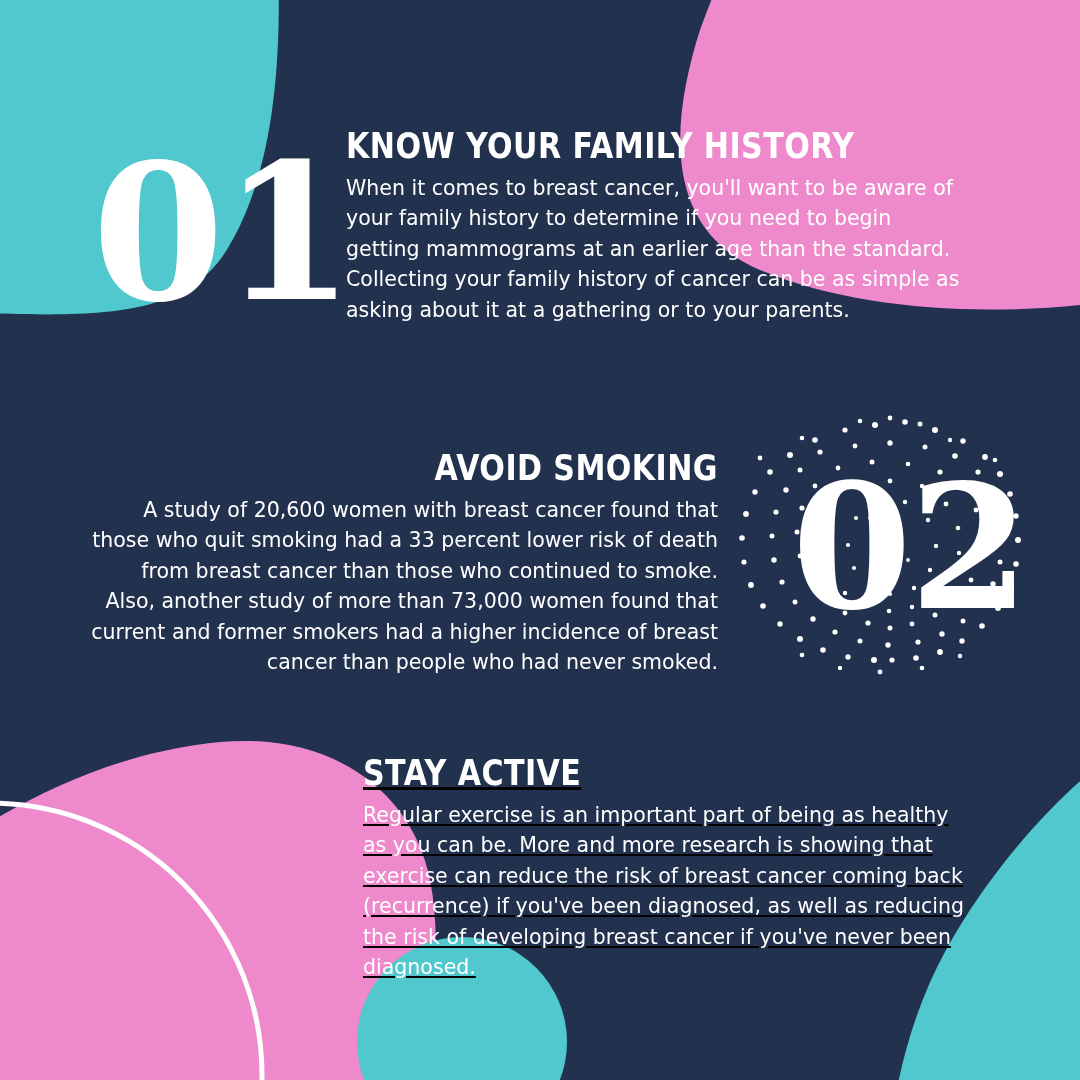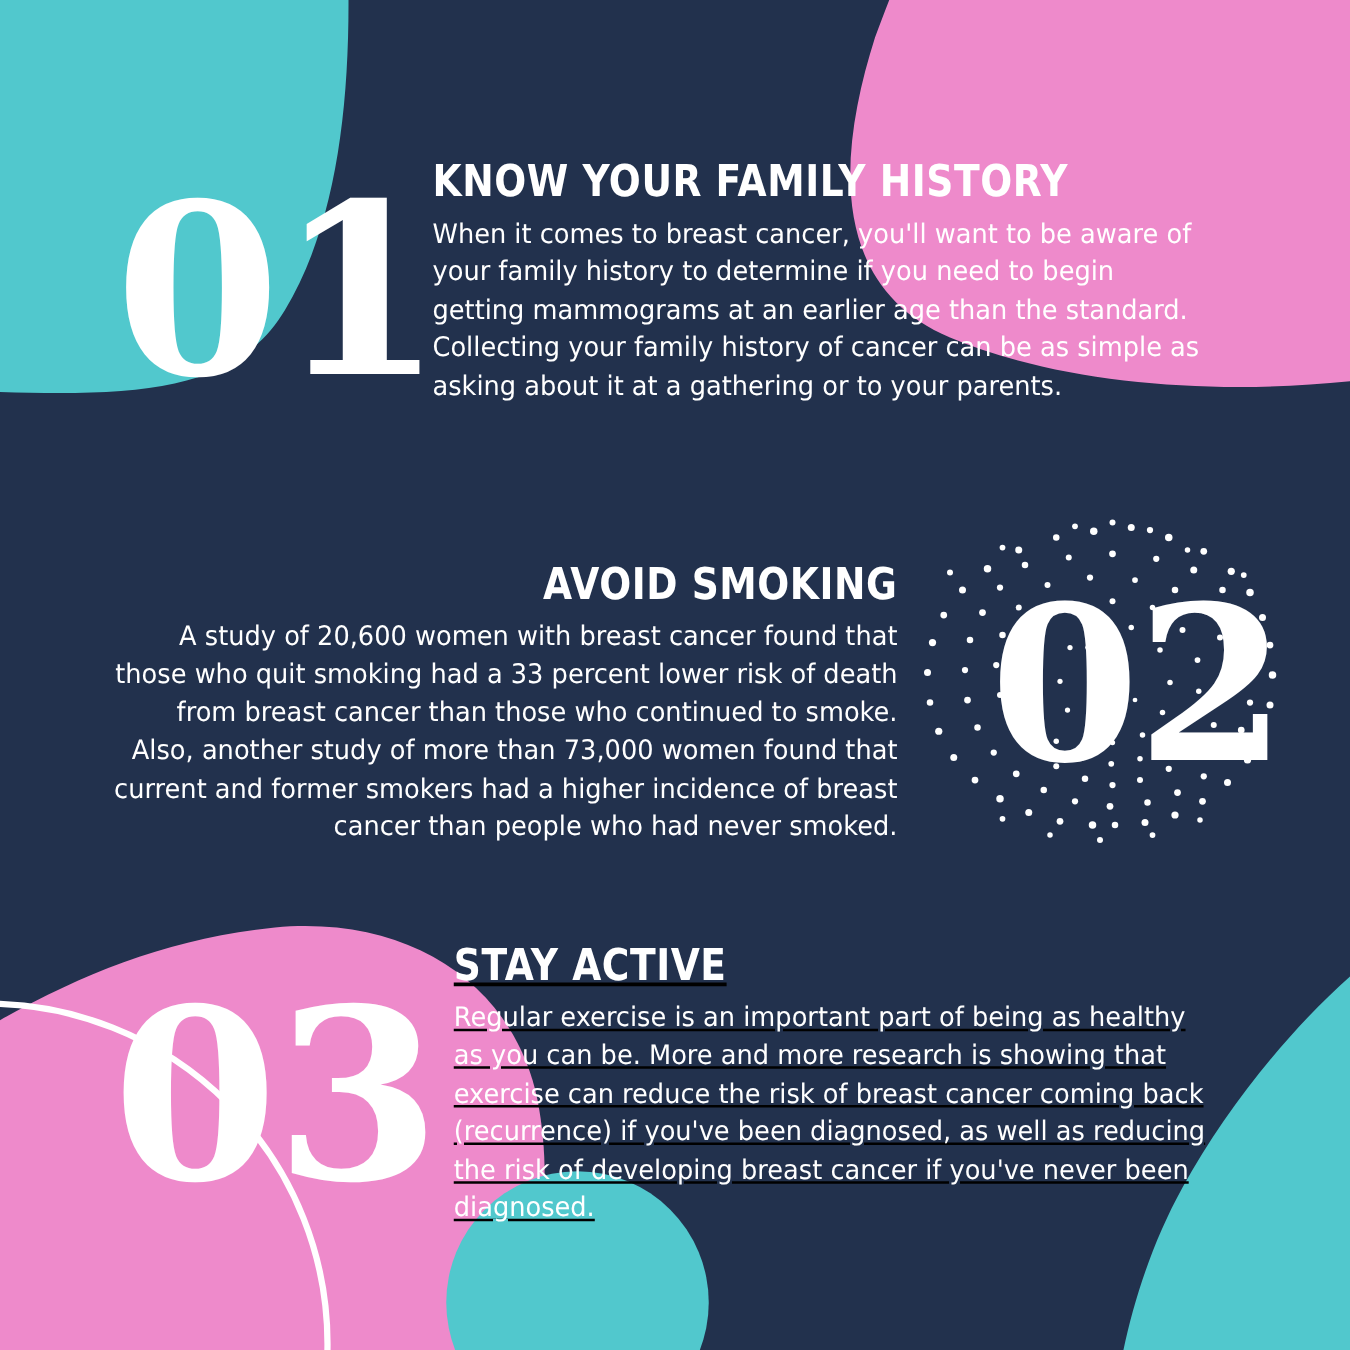--- a/index.html
+++ b/index.html
@@ -257,21 +257,20 @@
       <p class="body">When it comes to breast cancer, you'll want to be aware of your family history to determine if you need to begin getting mammograms at an earlier age than the standard. Collecting your family history of cancer can be as simple as asking about it at a gathering or to your parents.</p>
     </div>
 
     <div class="num" id="num02">02</div>
 
     <div class="section" id="sec02">
       <h2 class="headline right">AVOID SMOKING</h2>
       <p class="body right">A study of 20,600 women with breast cancer found that those who quit smoking had a 33 percent lower risk of death from breast cancer than those who continued to smoke.  Also, another study of more than 73,000 women found that current and former smokers had a higher incidence of breast cancer than people who had never smoked.</p>
     </div>
 
-    <div class="num" id="num03">03</div>
 
     <div class="section" id="sec03">
       <h2 class="headline">STAY ACTIVE</h2>
       <p class="body">Regular exercise is an important part of being as healthy as you can be. More and more research is showing that exercise can reduce the risk of breast cancer coming back (recurrence) if you've been diagnosed, as well as reducing the risk of developing breast cancer if you've never been diagnosed.</p>
     </div>
 
   </div>
 </div>
 
 </body></html>

